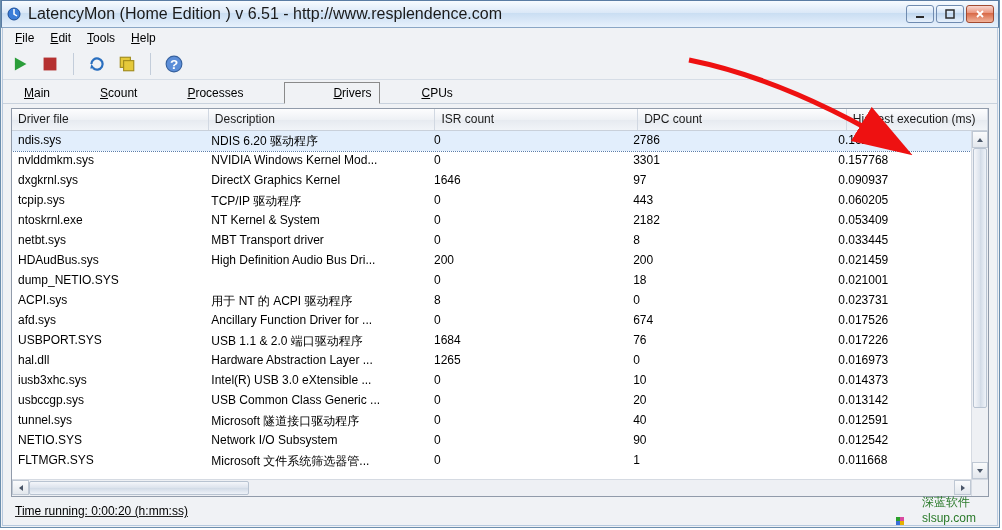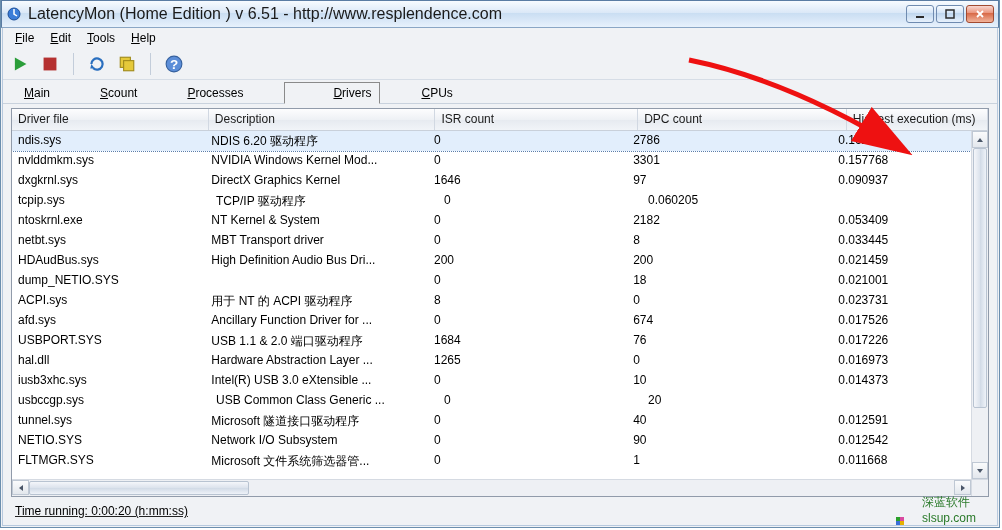--- a/index.html
+++ b/index.html
@@ -167,20 +167,21 @@
             <div class="cell c0">dxgkrnl.sys</div>
             <div class="cell c1">DirectX Graphics Kernel</div>
             <div class="cell c2">1646</div>
             <div class="cell c3">97</div>
             <div class="cell c4">0.090937</div>
           </div>
           <div class="row">
             <div class="cell c0">tcpip.sys</div>
             <div class="cell c1">TCP/IP 驱动程序</div>
             <div class="cell c2">0</div>
+            <div class="cell c3">443</div>
             <div class="cell c4">0.060205</div>
           </div>
           <div class="row">
             <div class="cell c0">ntoskrnl.exe</div>
             <div class="cell c1">NT Kernel &amp; System</div>
             <div class="cell c2">0</div>
             <div class="cell c3">2182</div>
             <div class="cell c4">0.053409</div>
           </div>
           <div class="row">
@@ -237,20 +238,21 @@
             <div class="cell c1">Intel(R) USB 3.0 eXtensible ...</div>
             <div class="cell c2">0</div>
             <div class="cell c3">10</div>
             <div class="cell c4">0.014373</div>
           </div>
           <div class="row">
             <div class="cell c0">usbccgp.sys</div>
             <div class="cell c1">USB Common Class Generic ...</div>
             <div class="cell c2">0</div>
             <div class="cell c3">20</div>
+            <div class="cell c4">0.013142</div>
           </div>
           <div class="row">
             <div class="cell c0">tunnel.sys</div>
             <div class="cell c1">Microsoft 隧道接口驱动程序</div>
             <div class="cell c2">0</div>
             <div class="cell c3">40</div>
             <div class="cell c4">0.012591</div>
           </div>
           <div class="row">
             <div class="cell c0">NETIO.SYS</div>

